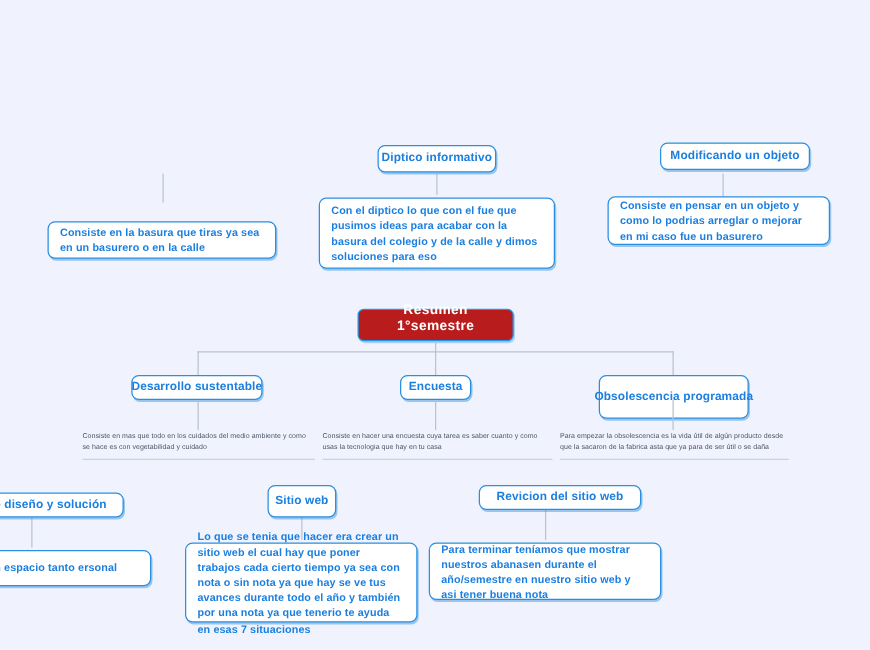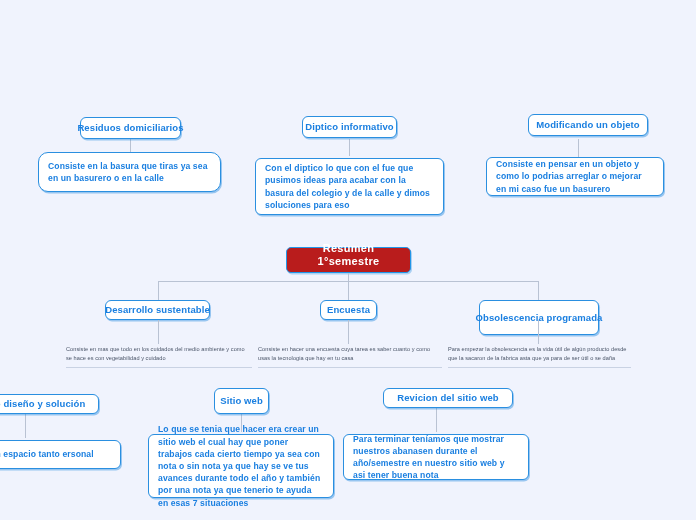--- a/index.html
+++ b/index.html
@@ -80,33 +80,30 @@
 </style>
 </head>
 <body>
 
 <div id="canvas">
 
   <div class="connector v" style="left:130px; top:139px; height:23px;"></div>
   <div class="connector v" style="left:349px; top:139px; height:17px;"></div>
   <div class="connector v" style="left:578px; top:139px; height:18px;"></div>
 
-  <div class="node title-node" style="left:80px; top:117px; width:101px; height:22px;">
-    <span>Residuos domiciliarios</span>
-  </div>
 
   <div class="node title-node" style="left:302px; top:116px; width:95px; height:22px;">
     <span>Diptico informativo</span>
   </div>
 
   <div class="node title-node" style="left:528px; top:114px; width:120px; height:22px;">
     <span>Modificando un objeto</span>
   </div>
 
-  <div class="node desc-node" style="left:38px; top:152px; width:183px; height:40px;border-radius:10px;">
+  <div class="node desc-node" style="left:38px; top:177px; width:183px; height:30px;">
     <span>Consiste en la basura que tiras ya sea en un basurero o en la calle</span>
   </div>
 
   <div class="node desc-node" style="left:255px; top:158px; width:189px; height:57px;">
     <span>Con el diptico lo que  con el fue que pusimos ideas para acabar con la basura del colegio y de la calle y dimos soluciones para eso</span>
   </div>
 
   <div class="node desc-node" style="left:486px; top:157px; width:178px; height:39px;">
     <span>Consiste en pensar en un objeto y como lo podrias arreglar o mejorar en mi caso fue un basurero</span>
   </div>

